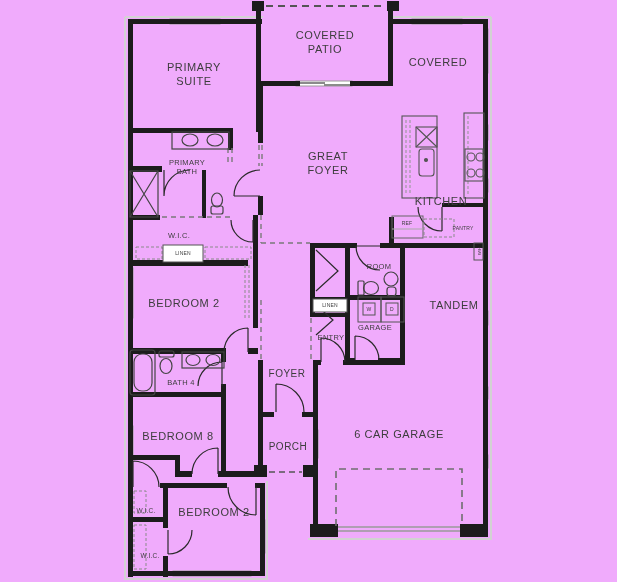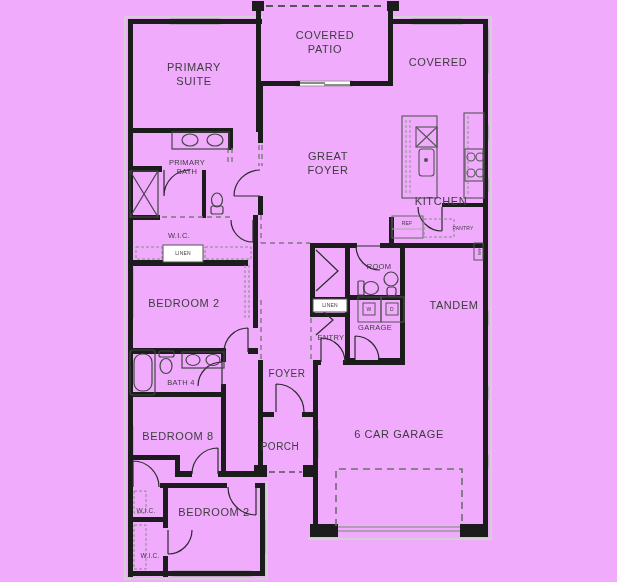--- a/index.html
+++ b/index.html
@@ -266,20 +266,20 @@
   <div class="lbl s8" style="left:379px;top:267px">ROOM</div>
   <div class="lbl x6" style="left:330px;top:305px">LINEN</div>
   <div class="lbl lg" style="left:454px;top:306px">TANDEM</div>
   <div class="lbl x6" style="left:369px;top:309px">W</div>
   <div class="lbl x6" style="left:392px;top:309px">D</div>
   <div class="lbl s8" style="left:375px;top:328px">GARAGE</div>
   <div class="lbl s8" style="left:331px;top:338px">ENTRY</div>
   <div class="lbl s8" style="left:181px;top:383px">BATH 4</div>
   <div class="lbl md" style="left:287px;top:374px">FOYER</div>
   <div class="lbl lg" style="left:178px;top:437px">BEDROOM 8</div>
-  <div class="lbl md" style="left:280px;top:447px">PORCH</div>
+  <div class="lbl md" style="left:288px;top:447px">PORCH</div>
   <div class="lbl lg" style="left:399px;top:435px">6 CAR GARAGE</div>
   <div class="lbl s7" style="left:146px;top:511px">W.I.C.</div>
   <div class="lbl lg" style="left:214px;top:513px">BEDROOM 2</div>
   <div class="lbl s7" style="left:150px;top:556px">W.I.C.</div>
   <div class="lbl wh" style="left:478.5px;top:251px">W/H</div>
 
 </div>
 
 </body></html>

